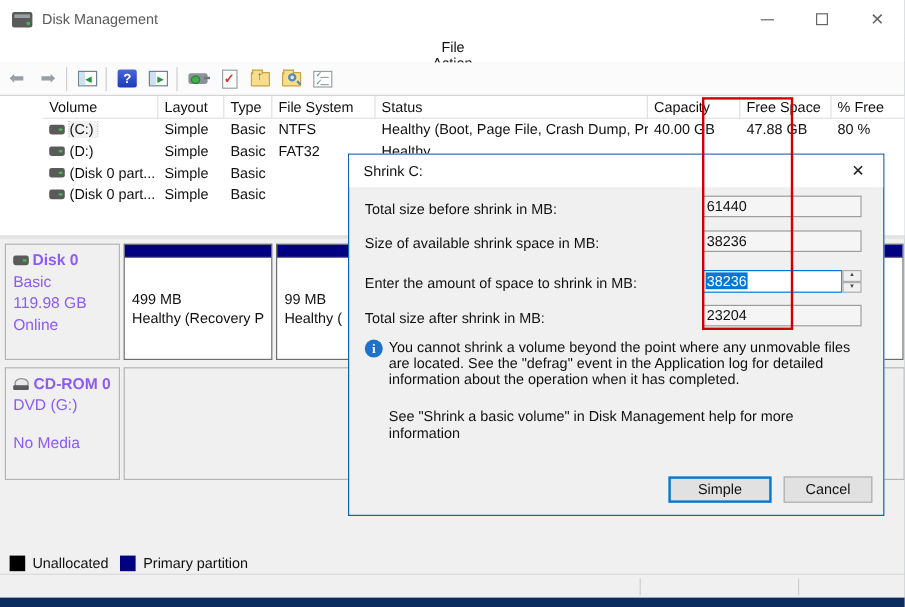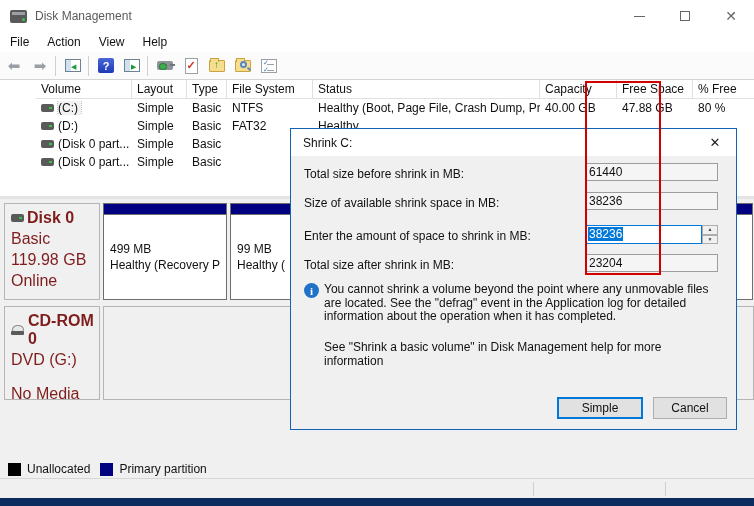--- a/index.html
+++ b/index.html
@@ -12,21 +12,21 @@
   .app-icon::before { content:""; position:absolute; left:2px; top:2px; width:13px; height:3px; background:#9aa0a6; }
   .app-icon::after { content:""; position:absolute; right:2px; bottom:2px; width:3px; height:3px; background:#36c24b; border-radius:50%; }
   .title-text { margin-left:8px; font-size:12px; color:#5a5a5a; }
   .win-controls { margin-left:auto; display:flex; height:32px; }
   .win-btn { width:46px; height:32px; display:flex; align-items:center; justify-content:center; color:#666; font-size:12px; }
   .glyph-min { width:11px; border-top:1px solid #666; }
   .glyph-max { width:10px; height:10px; border:1px solid #666; }
   .glyph-close { font-size:14px; line-height:1; color:#666; }
 
   
-  .menubar { position:absolute; left:0; top:32px; width:754px; height:20px; background:#fff; display:flex; align-items:center; }
+  .menubar { position:absolute; left:0; top:32px; width:754px; height:20px; background:#fff; display:flex; align-items:center;flex-direction:column; }
   .menu-item { font-size:12px; color:#111; padding:0 9px; }
   .menu-item:first-child { padding-left:10px; }
 
   
   .toolbar { position:absolute; left:0; top:52px; width:754px; height:28px; background:#fbfbfb; border-bottom:1px solid #d4d4d4; display:flex; align-items:center; }
   .tb-btn { width:24px; height:22px; display:flex; align-items:center; justify-content:center; margin-left:2px; }
   .tb-sep { width:1px; height:20px; background:#d0d0d0; margin:0 3px; }
   .nav-arrow { font-size:15px; color:#9a9fa5; line-height:1; }
   .mini-win { width:16px; height:13px; border:1px solid #6f8294; background:#fff; position:relative; }
   .mini-win::before { content:""; position:absolute; left:0; top:0; width:5px; height:11px; background:#cfe0ee; }
@@ -56,21 +56,21 @@
   .vl-row .c { padding-left:5px; overflow:hidden; white-space:nowrap; }
   .cw0{width:96px;} .cw1{width:55px;} .cw2{width:40px;} .cw3{width:86px;} .cw4{width:227px;} .cw5{width:77px;} .cw6{width:76px;} .cw7{width:84px;} .cw8{flex:1;}
   .vol-cell { display:flex; align-items:center; gap:4px; }
   .drive-ic { width:13px; height:8px; background:#5a5a5a; border-radius:2px; position:relative; flex:none; }
   .drive-ic::after { content:""; position:absolute; right:2px; top:3px; width:3px; height:2px; background:#38c24a; }
   .cfoc { background:#f2f2f2; outline:1px dotted #bfbfbf; padding-right:3px; }
 
   
   .graph { position:absolute; left:0; top:196px; width:754px; height:264px; background:#f0f0f0; border-top:3px solid #e3e3e3; }
   .disk-row { position:absolute; left:4px; }
-  .disk-panel { position:absolute; left:0; top:0; width:96px; background:#f0f0f0; border:1px solid #b5b5b5; padding:5px 0 0 6px; font-size:16px; color:#7f1d1d; }
+  .disk-panel { position:absolute; left:0; top:0; width:96px; background:#f0f0f0; border:1px solid #b5b5b5; padding:5px 0 0 6px; font-size:13px; color:#8b5cf6; }
   .disk-title { font-weight:bold; display:flex; align-items:center; gap:3px; }
   .disk-line { margin-top:3px; }
   .cd-ic { width:14px; height:10px; position:relative; flex:none; }
   .cd-ic::before { content:""; position:absolute; left:1px; top:0; width:10px; height:7px; border:1px solid #8a8a8a; border-radius:50%; background:#e8e8e8; }
   .cd-ic::after { content:""; position:absolute; left:0; bottom:0; width:13px; height:4px; background:#5a5a5a; border-radius:1px; }
   .partition { position:absolute; top:0; height:97px; border:1px solid #6e6e6e; background:#fff; }
   .part-band { height:11px; background:#000080; border-bottom:1px solid #6e6e6e; }
   .part-text { padding:26px 0 0 6px; font-size:12px; color:#111; line-height:16px; white-space:nowrap; overflow:hidden; }
   .media-area { position:absolute; border:1px solid #b5b5b5; background:#f0f0f0; }
 

